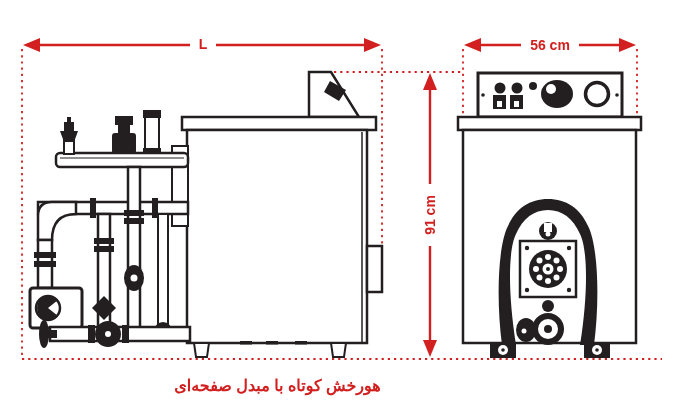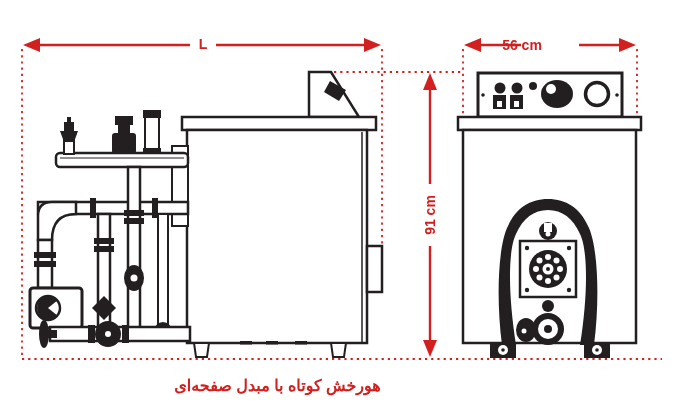--- a/index.html
+++ b/index.html
@@ -229,18 +229,18 @@
       <g>
         <rect x="584" y="343" width="26" height="15" fill="#231f20"></rect>
         <circle cx="597" cy="350" r="5" fill="#ffffff"></circle>
         <circle cx="597" cy="350" r="1.8" fill="#231f20"></circle>
       </g>
     </g>
   </svg>
 
   <div class="dim-label" style="left:188px;top:36px;width:30px;">L</div>
 
-  <div class="dim-label" style="left:492px;top:37px;width:60px;">56 cm</div>
+  <div class="dim-label" style="left:520px;top:37px;width:60px;">56 cm</div>
 
   <div class="dim-label dim-label-rot" style="left:404px;top:207px;width:52px;height:16px;">91 cm</div>
 
   <div id="caption">هورخش کوتاه با مبدل صفحه‌ای</div>
 </div>
 
 </body></html>

